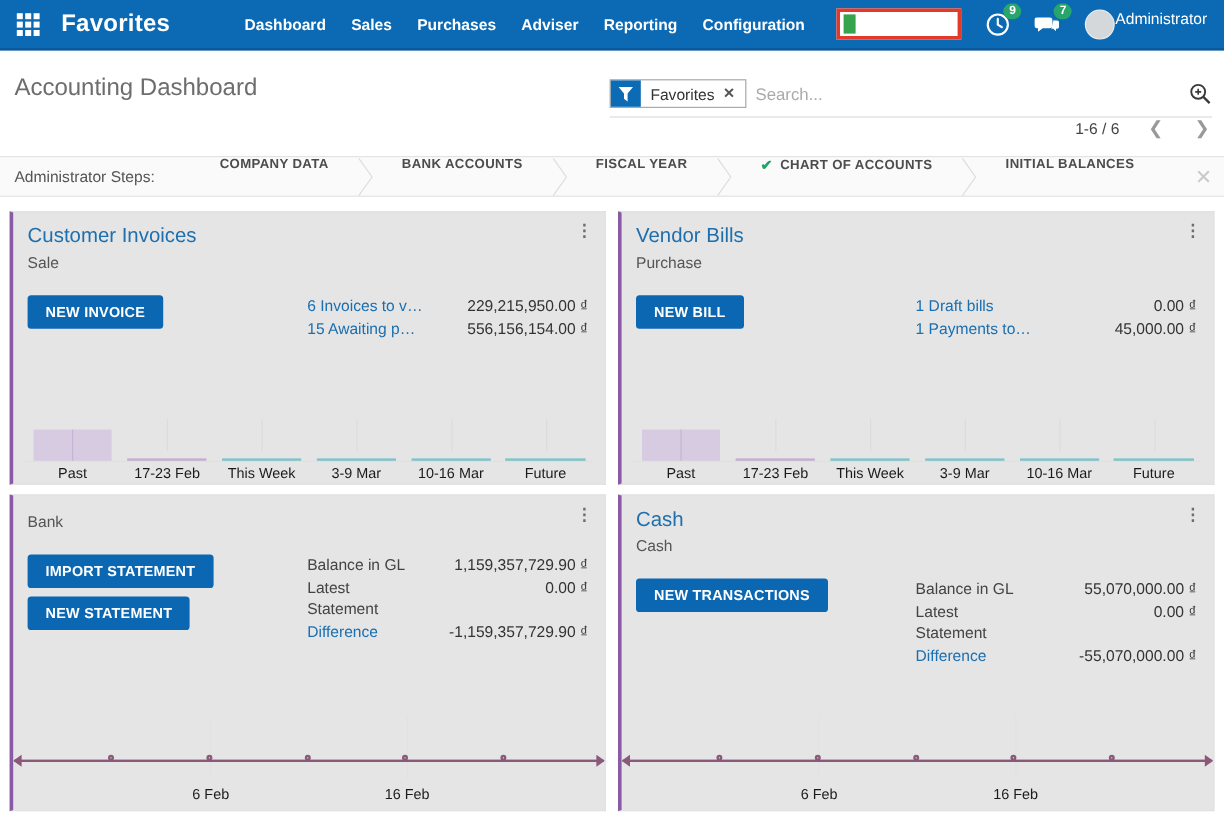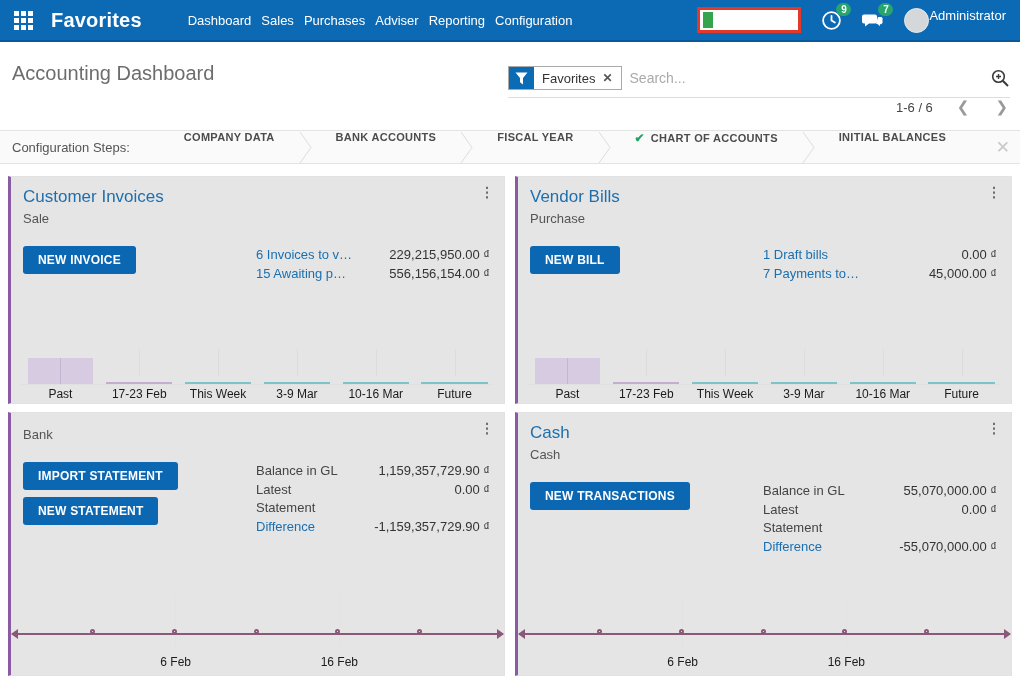--- a/index.html
+++ b/index.html
@@ -10,21 +10,21 @@
   }
 
   
   .navbar {
     height:42px; background:#0c6ab4; border-bottom:2px solid #0a5a9b;
     display:flex; align-items:center; padding:0 14px; color:#fff;
   }
   .apps-grid { display:grid; grid-template-columns:repeat(3,5px); grid-template-rows:repeat(3,5px); gap:2px; cursor:pointer; }
   .apps-grid i { background:#fff; display:block; }
   .brand { font-size:20px; font-weight:bold; margin:0 46px 0 18px; letter-spacing:0.2px; cursor:pointer; }
-  .nav-items { display:flex; gap:10px; font-size:13px; font-weight:normal; }
+  .nav-items { display:flex; gap:21px; font-size:13px; font-weight:bold;margin-left:16px; }
   .nav-items span { cursor:pointer; }
   .nav-right { margin-left:auto; display:flex; align-items:center; gap:20px; }
   .redacted { width:104px; height:26px; border:3px solid #e2392b; background:#fff; display:flex; align-items:center; }
   .redacted i { display:block; width:10px; height:16px; background:#35a44c; margin-left:3px; }
   .ico-wrap { position:relative; cursor:pointer; display:flex; }
   .badge {
     position:absolute; top:-7px; right:-9px; background:#27a56d; color:#fff;
     font-size:10px; font-weight:bold; border-radius:9px; padding:1px 4px; min-width:15px; text-align:center;
   }
   .user { display:flex; align-items:flex-start; gap:0; font-size:13px; font-weight:normal; cursor:pointer; }
@@ -183,21 +183,21 @@
   <div class="pager-row">
     <span class="pager-val">1-6 / 6</span>
     <div class="pager-arrows">
       <span>❮</span>
       <span>❯</span>
     </div>
   </div>
 </div>
 
 <div class="config-bar">
-  <span class="config-label">Configuration Steps:</span>
+  <span class="config-label">Administrator Steps:</span>
   <div class="steps">
     <span class="step">
         <span>COMPANY DATA</span>
       </span>
     <svg class="sep" width="13" height="33" viewBox="0 0 13 33">
         <polyline points="1,1 12,16.5 1,32" fill="none" stroke="#ddd" stroke-width="1"></polyline>
       </svg>
     <span class="step">
         <span>BANK ACCOUNTS</span>
       </span>
@@ -280,21 +280,21 @@
     <div class="card-body">
       <div class="btn-col">
         <button class="btn">NEW BILL</button>
       </div>
       <div class="rows">
         <div class="row">
           <a class="lnk">1 Draft bills</a>
           <span class="amount w100">0.00 ₫</span>
         </div>
         <div class="row">
-          <a class="lnk">7 Payments to…</a>
+          <a class="lnk">1 Payments to…</a>
           <span class="amount w100">45,000.00 ₫</span>
         </div>
       </div>
     </div>
     <div class="bar-chart">
       <div class="bar-area">
           <div class="tick" style="left: 25%;"></div>
           <div class="tick" style="left: 41.6667%;"></div>
           <div class="tick" style="left: 58.3333%;"></div>
           <div class="tick" style="left: 75%;"></div>

